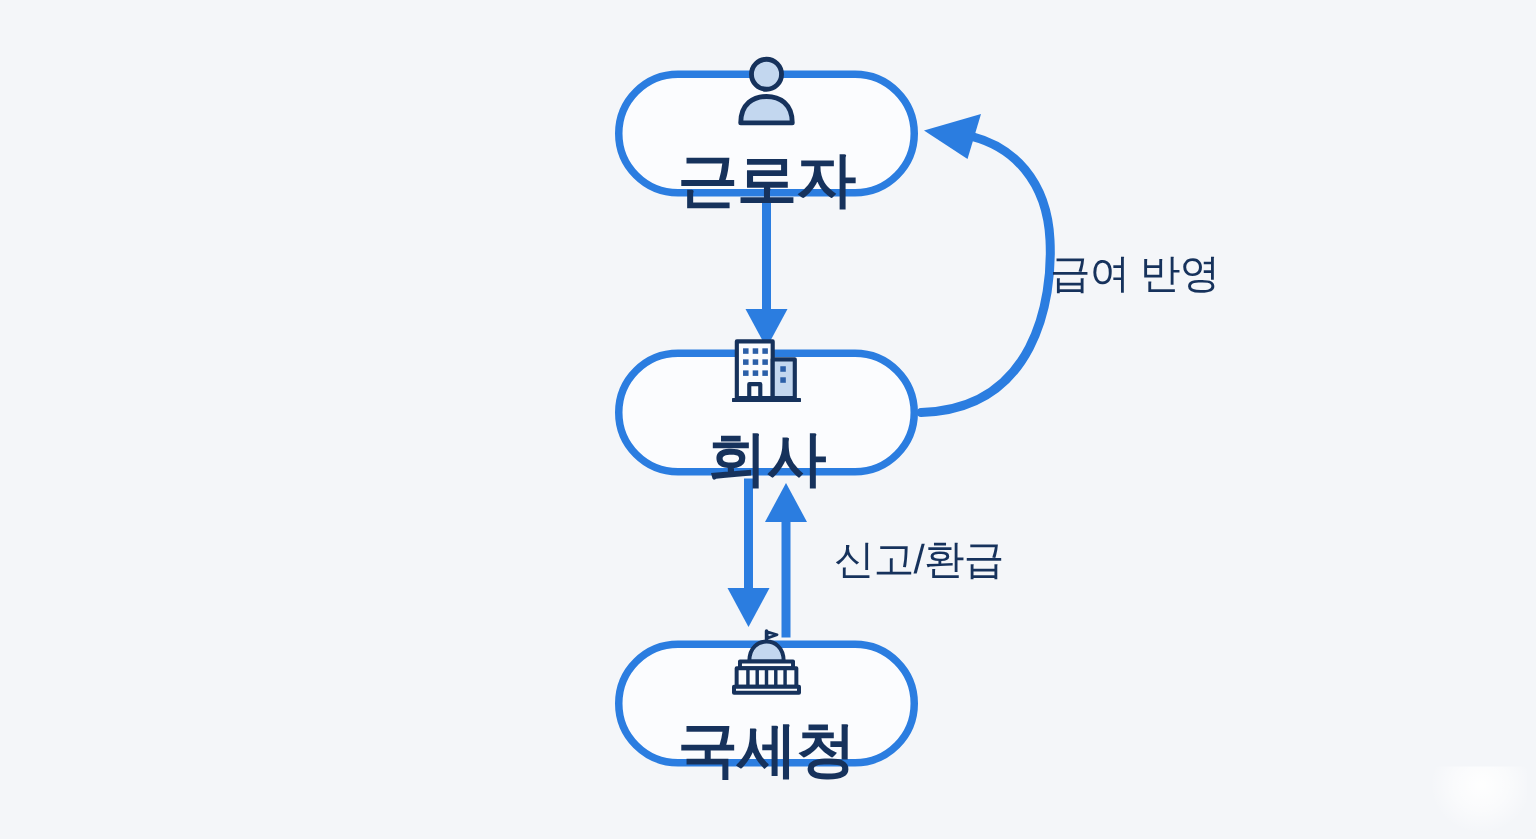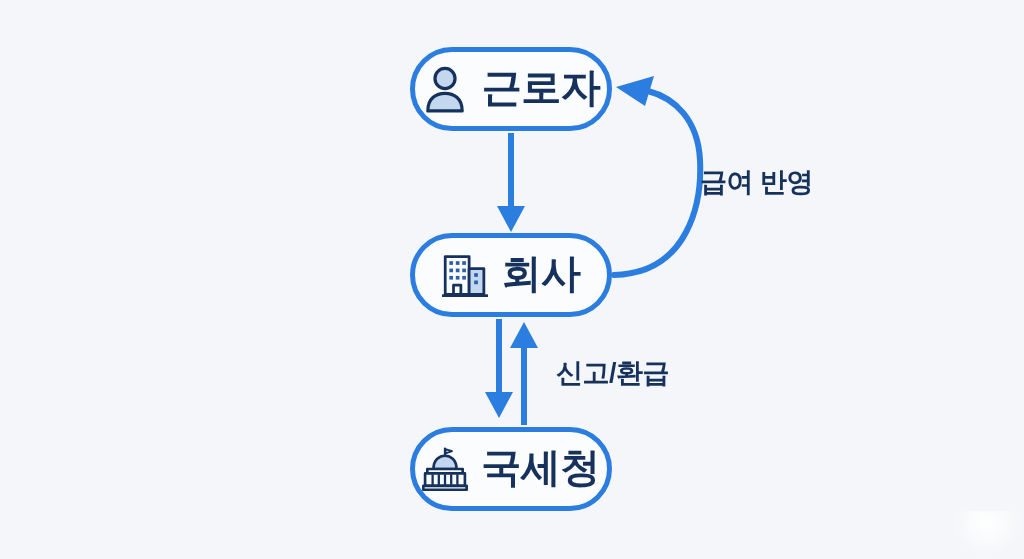--- a/index.html
+++ b/index.html
@@ -27,21 +27,21 @@
     top: 0;
     left: 0;
     width: 1024px;
     height: 559px;
     pointer-events: none;
   }
   .node {
     position: absolute;
     box-sizing: border-box;
     display: flex;
-    flex-direction: row;
+    flex-direction: column;
     align-items: center;
     justify-content: center;
     gap: 14px;
     background: #fbfcfe;
     border: 5px solid #2b7de0;
     border-radius: 42px;
     padding: 12px 18px;
   }
   .node-icon {
     flex: 0 0 auto;
@@ -60,21 +60,21 @@
     white-space: nowrap;
     padding-bottom: 4px;
   }
   #node-worker   { left: 410px; top: 47px;  width: 202px; height: 84px; }
   #node-company  { left: 410px; top: 233px; width: 202px; height: 84px; }
   #node-tax      { left: 410px; top: 427px; width: 202px; height: 84px; gap: 13px; }
 
   .edge-label {
     position: absolute;
     font-size: 27px;
-    font-weight: 700;
+    font-weight: 400;
     color: #16325c;
     white-space: nowrap;
     letter-spacing: -0.5px;
   }
   #label-salary { left: 700px; top: 164px; }
   #label-filing { left: 556px; top: 355px; }
 
   .corner-smudge {
     position: absolute;
     right: 6px;

